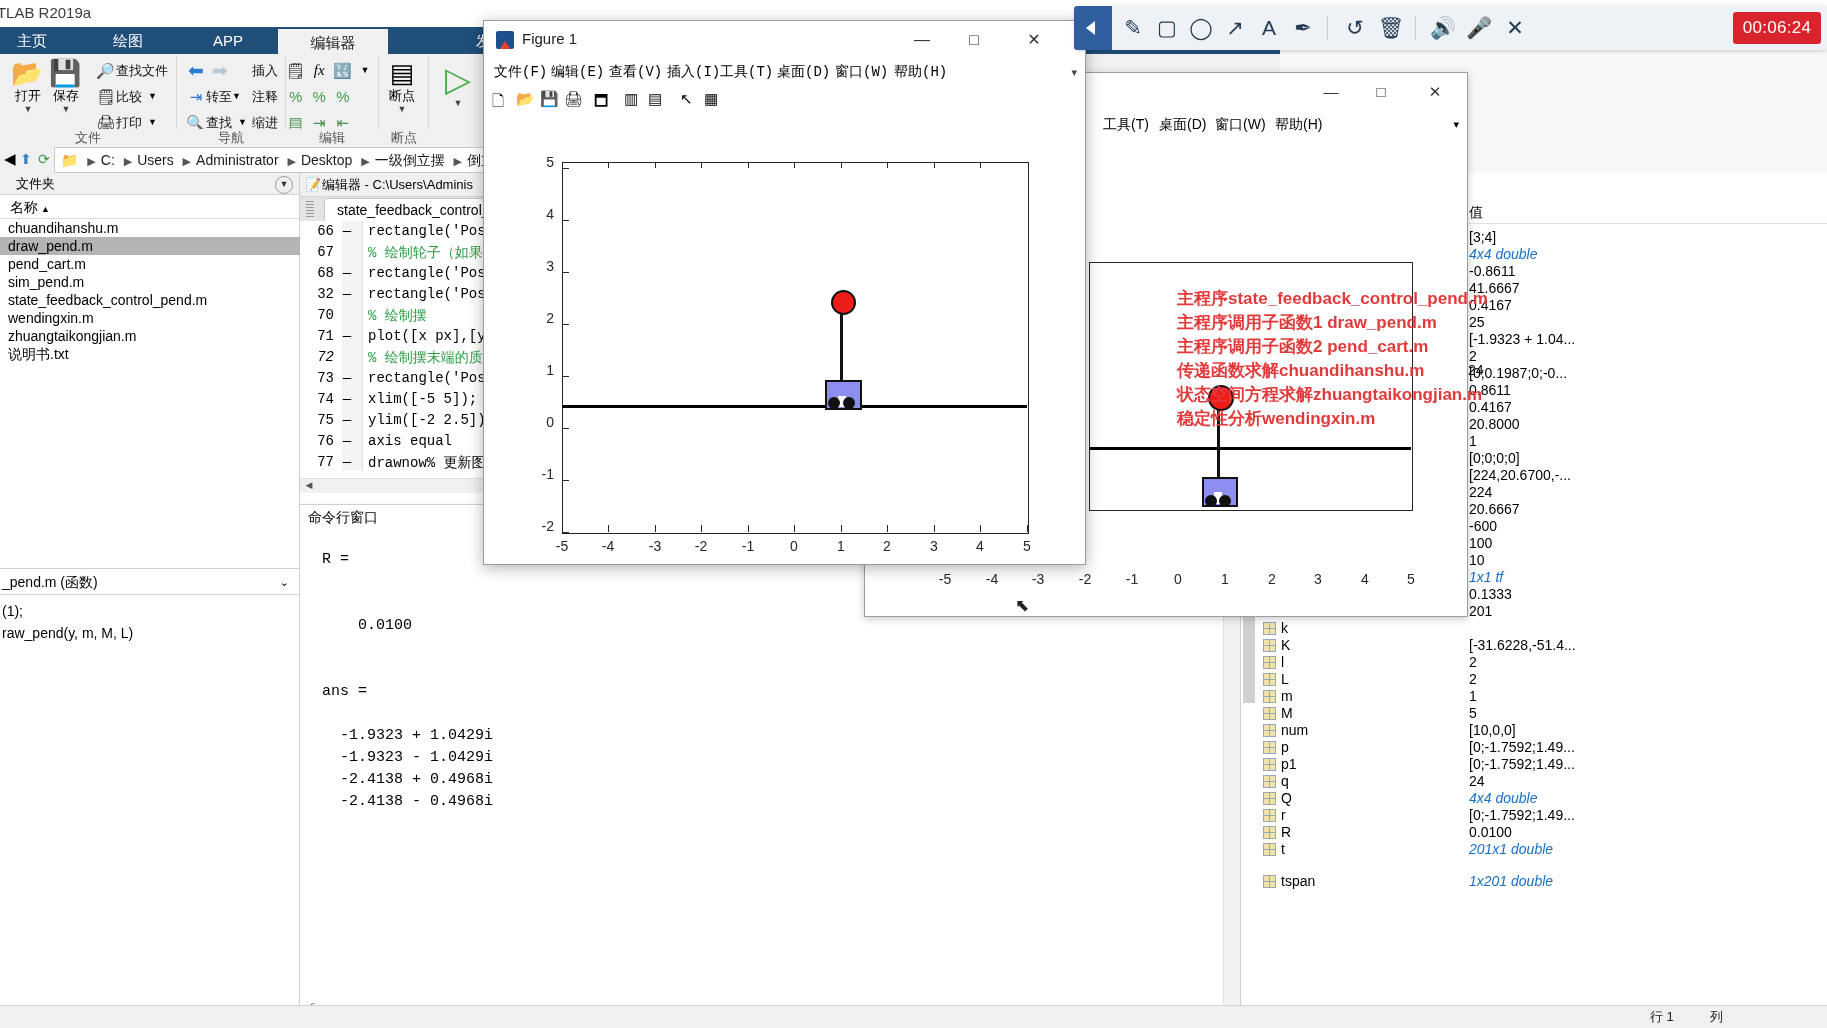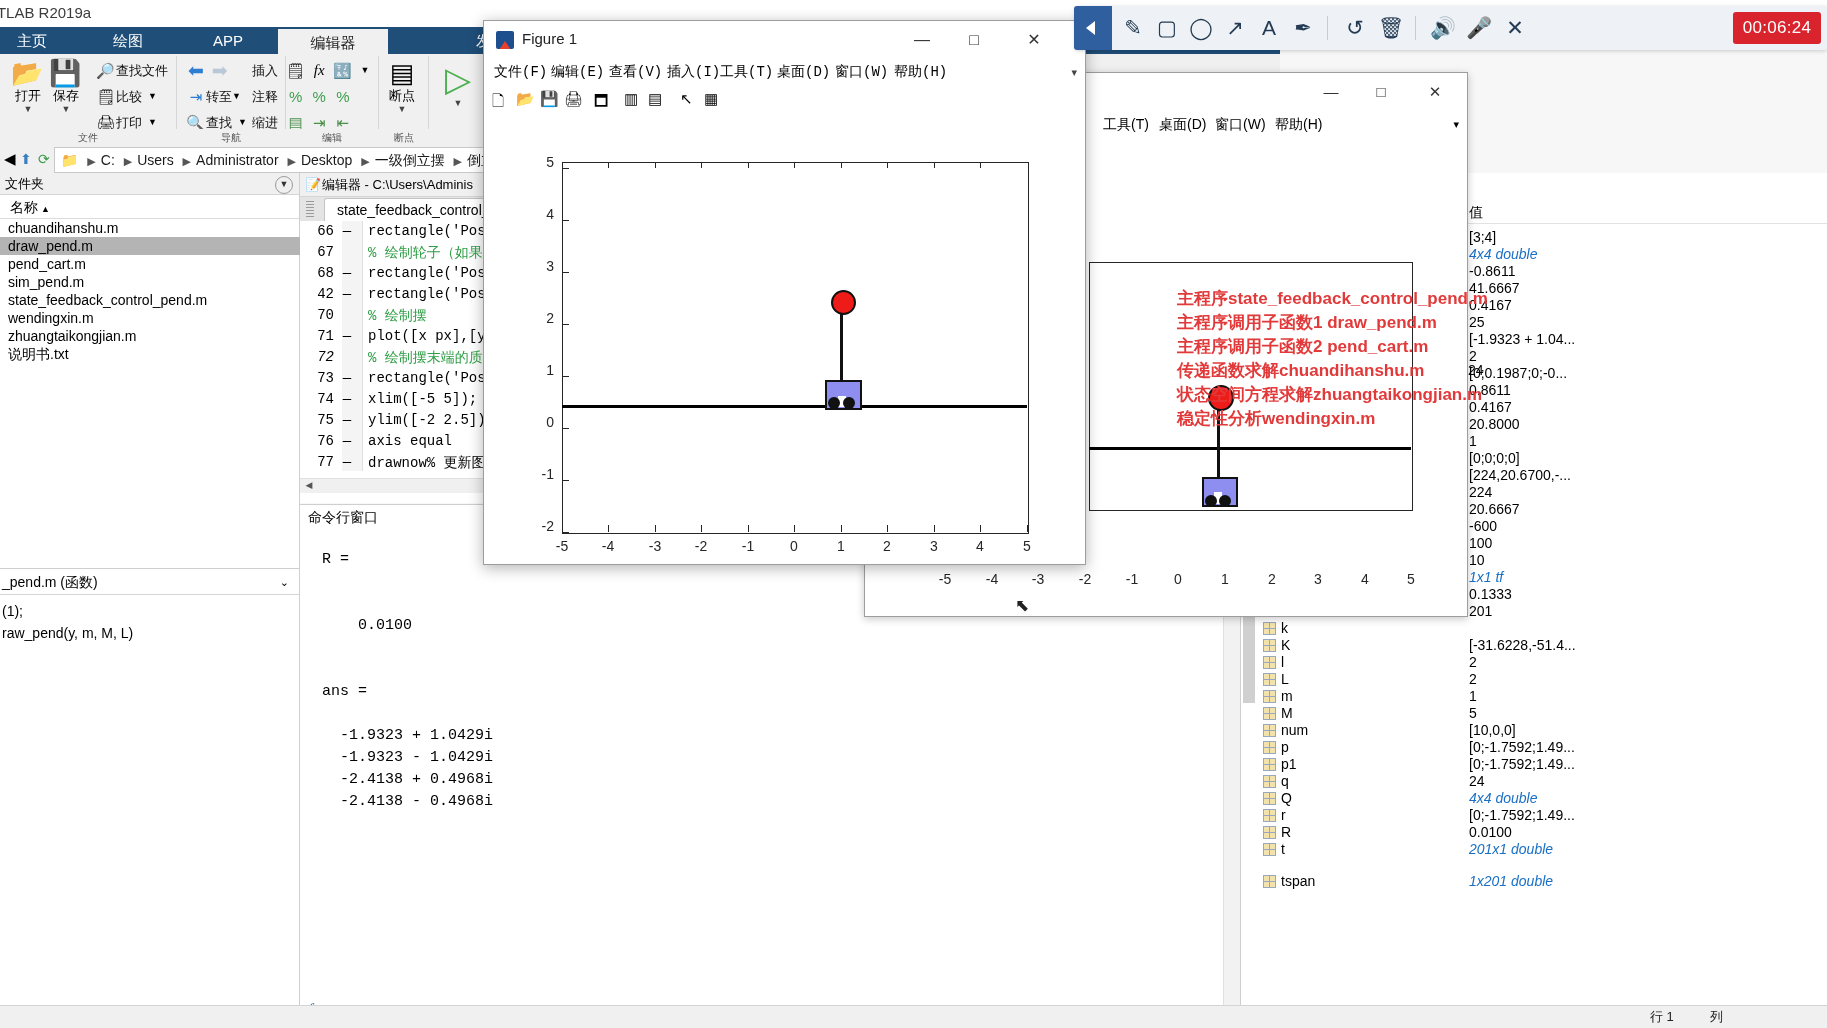--- a/index.html
+++ b/index.html
@@ -16,41 +16,41 @@
   #matlab-window{left:0;top:0;width:1827px;height:1028px;background:#f7f7f7;}
   #matlab-titlebar{left:0;top:0;width:1827px;height:28px;background:#ffffff;}
   #matlab-titlebar .t{position:absolute;left:-12px;top:4px;font-size:15px;color:#3c3c3c;}
 
   
   #ribbon-tabs{left:0;top:27px;width:1280px;height:27px;background:#1f4e79;}
   .rtab{position:absolute;top:0;height:27px;line-height:27px;color:#ffffff;font-size:15px;text-align:center;}
   .rtab.active{background:#f0f0f0;color:#1a1a1a;border-top:2px solid #1f4e79;}
   #ribbon-body{left:0;top:54px;width:1280px;height:75px;background:#f0f0f0;border-bottom:1px solid #d0d0d0;}
   #ribbon-foot{left:0;top:129px;width:1280px;height:18px;background:#f0f0f0;}
-  .grp-label{position:absolute;top:0;height:18px;line-height:18px;font-size:10px;color:#555;text-align:center;}
+  .grp-label{position:absolute;top:0;height:18px;line-height:18px;font-size:13px;color:#555;text-align:center;}
   .grp-sep{position:absolute;top:2px;width:1px;height:125px;background:#d6d6d6;}
 
   .btn-big{position:absolute;text-align:center;width:48px;}
   .btn-big .gl{display:block;font-size:26px;line-height:30px;}
   .btn-big .lb{display:block;font-size:13px;line-height:16px;}
   .btn-big .dn{display:block;font-size:9px;line-height:10px;color:#444;}
   .btn-row{position:absolute;height:23px;line-height:23px;font-size:13px;white-space:nowrap;}
   .btn-row .ic{display:inline-block;width:20px;text-align:center;font-size:15px;vertical-align:middle;}
   .btn-row .tx{vertical-align:middle;}
   .cap{font-size:13px;color:#111;}
 
   
   #addr-bar{left:0;top:147px;width:1280px;height:26px;background:#f0f0f0;border-bottom:1px solid #d8d8d8;}
   #addr-path{position:absolute;left:54px;top:0;right:0;height:26px;background:#fff;border:1px solid #c8c8c8;box-sizing:border-box;line-height:24px;padding-left:6px;font-size:14px;white-space:nowrap;overflow:hidden;}
   .crumb{color:#1a1a1a;}
   .crumb-sep{color:#555;padding:0 5px;font-size:11px;}
 
   
   #cf-panel{left:0;top:173px;width:299px;height:395px;background:#fff;border-right:1px solid #cfcfcf;}
-  #cf-header{position:absolute;left:0;top:0;width:299px;height:22px;background:#f0f0f0;border-bottom:1px solid #d5d5d5;line-height:22px;font-size:13px;padding-left:5px;box-sizing:border-box;}
+  #cf-header{position:absolute;left:0;top:0;width:299px;height:22px;background:#f0f0f0;border-bottom:1px solid #d5d5d5;line-height:22px;font-size:13px;padding-left:16px;box-sizing:border-box;}
   #cf-collapse{position:absolute;right:6px;top:3px;width:16px;height:16px;border:1px solid #9b9b9b;border-radius:50%;text-align:center;line-height:14px;font-size:9px;color:#333;}
   #cf-colhead{position:absolute;left:0;top:22px;width:299px;height:24px;background:#fff;border-bottom:1px solid #dcdcdc;line-height:24px;font-size:14px;padding-left:10px;box-sizing:border-box;}
   #cf-list{position:absolute;left:0;top:46px;width:299px;bottom:0;}
   .file-row{height:18px;line-height:18px;font-size:14px;padding-left:8px;white-space:nowrap;}
   .file-row.sel{background:#b4b4b4;}
 
   
   #fn-panel{left:0;top:568px;width:299px;height:460px;background:#fff;border-right:1px solid #cfcfcf;border-top:1px solid #cfcfcf;}
   #fn-head{position:absolute;left:0;top:0;width:299px;height:26px;background:#fff;border-bottom:1px solid #d5d5d5;line-height:26px;font-size:14px;padding-left:2px;box-sizing:border-box;}
   #fn-head .caret{position:absolute;right:10px;top:0;font-size:11px;}
@@ -303,21 +303,21 @@
       <div class="cd" style="top:2px;">rectangle('Posi</div>
 
       <div class="ln" style="top:23px;">67</div>
       <div class="bp" style="top:23px;"></div>
       <div class="cd cmt" style="top:23px;">% 绘制轮子（如果</div>
 
       <div class="ln" style="top:44px;">68</div>
       <div class="bp" style="top:44px;">—</div>
       <div class="cd" style="top:44px;">rectangle('Posi</div>
 
-      <div class="ln" style="top:65px;">42</div>
+      <div class="ln" style="top:65px;">32</div>
       <div class="bp" style="top:65px;">—</div>
       <div class="cd" style="top:65px;">rectangle('Posi</div>
 
       <div class="ln" style="top:86px;">70</div>
       <div class="bp" style="top:86px;"></div>
       <div class="cd cmt" style="top:86px;">% 绘制摆</div>
 
       <div class="ln" style="top:107px;">71</div>
       <div class="bp" style="top:107px;">—</div>
       <div class="cd" style="top:107px;">plot([x px],[y</div>

